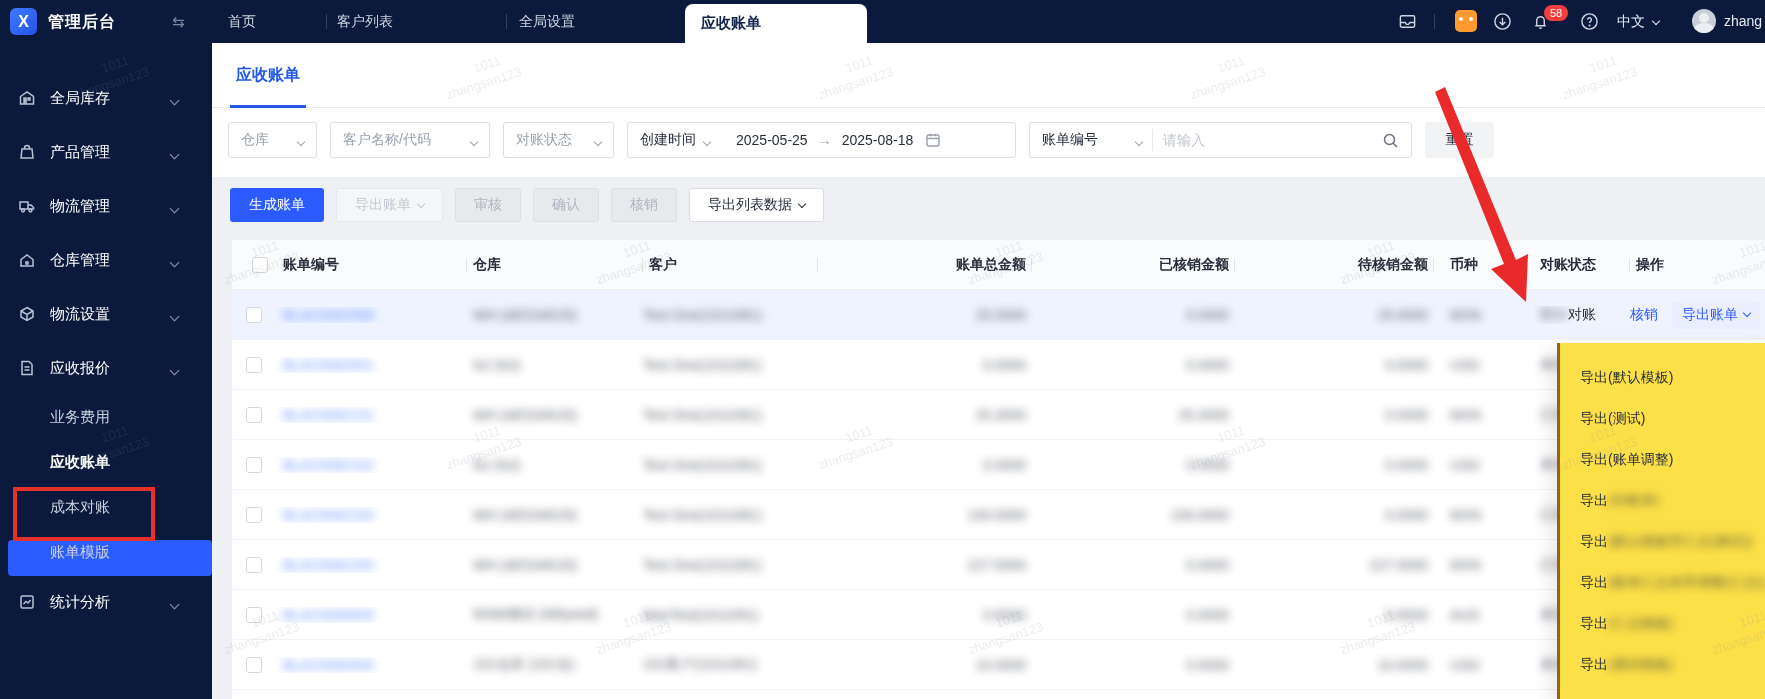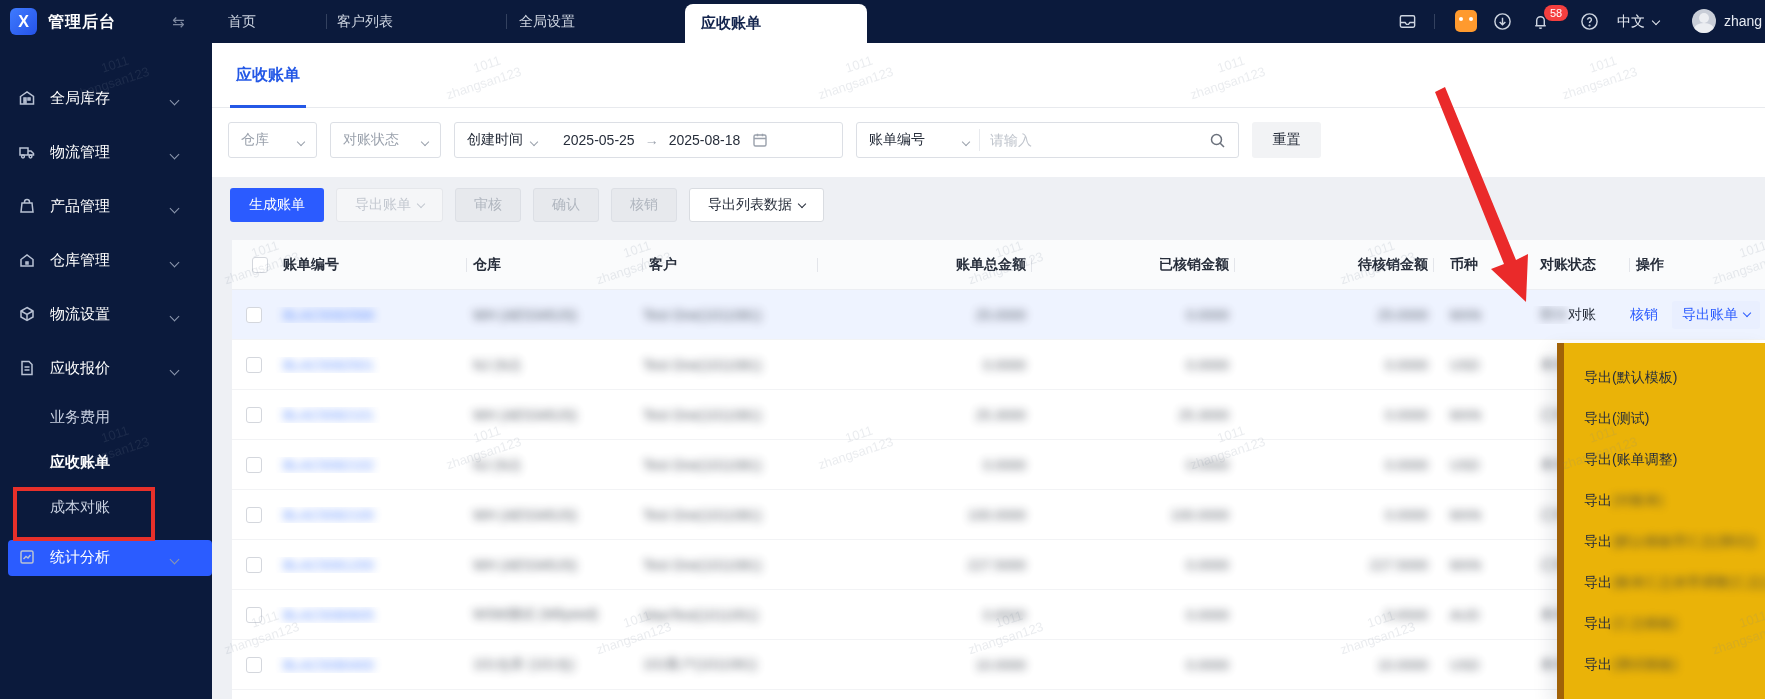--- a/index.html
+++ b/index.html
@@ -89,22 +89,22 @@
   .td.c2 { padding-left:11px; }
   .td.c3 { padding-left:6px; }
   .cb { display:inline-block; width:16px; height:16px; border:1px solid #d4d7dd; border-radius:3px; background:#fff; margin-left:14px; vertical-align:middle; cursor:pointer; }
   .link { color:#3370ff; text-decoration:none; cursor:pointer; }
   .bz { filter:blur(4px); opacity:.75; }
   .alink { color:#2b5bff; font-size:14px; text-decoration:none; margin-right:14px; cursor:pointer; }
   .pill { display:inline-flex; align-items:center; gap:6px; background:#e9efff; border-radius:3px; padding:5px 10px; color:#2b5bff; cursor:pointer; }
   .pill .chev { border-color:#2b5bff; width:6px; height:6px; margin-top:-3px; }
 
   
-  .menu { position:absolute; left:1557px; top:343px; right:0; bottom:0; background:#eab308; z-index:40;
-          box-shadow:-6px 6px 18px rgba(15,25,60,.10); border-left:7px solid #a16207; padding-top:14px; }
+  .menu { position:absolute; left:1557px; top:343px; right:0; bottom:0; background:#fde047; z-index:40;
+          box-shadow:-6px 6px 18px rgba(15,25,60,.10); border-left:3px solid #a16207; padding-top:14px; }
   .mi { height:41px; display:flex; align-items:center; padding-left:20px; font-size:14px; color:#272e3b; cursor:pointer; white-space:nowrap; }
 
   
   .anno-box { position:absolute; left:13px; top:487px; width:142px; height:54px; border:4px solid #e8302a; z-index:60; pointer-events:none; }
   .anno-arrow { position:absolute; left:0; top:0; width:1765px; height:699px; z-index:60; pointer-events:none; }
 
   
   .wm { position:absolute; z-index:55; pointer-events:none; transform:rotate(-18deg); color:rgba(125,135,158,.16);
         font-size:13px; line-height:17px; white-space:nowrap; }
   .wm .l1 { margin-left:34px; }
@@ -166,41 +166,41 @@
           <path d="M2.5 7.5 9 3l6.5 4.5V15h-13z"></path>
           <path d="M6 9h2v2H6zM10 9h2v2h-2zM6 12h2v2H6z"></path>
         </svg>
       </span>
     <span>全局库存</span>
     <span class="sb-chev"><span class="chev"></span></span>
   </div>
   <div class="sb-item">
     <span class="ic">
         <svg viewBox="0 0 18 18" fill="none" stroke="#b9c2d4" stroke-width="1.5">
+          <path d="M4 6h10l1 9H3z"></path>
+          <path d="M6.5 6V5a2.5 2.5 0 0 1 5 0v1"></path>
+        </svg>
+      </span>
+    <span>产品管理</span>
+    <span class="sb-chev"><span class="chev"></span></span>
+  </div>
+  <div class="sb-item">
+    <span class="ic">
+        <svg viewBox="0 0 18 18" fill="none" stroke="#b9c2d4" stroke-width="1.5">
           <path d="M2 5h8v7H2zM10 8h3l2.5 2.5V12H10z"></path>
           <circle cx="5" cy="13.5" r="1.4"></circle>
           <circle cx="12.5" cy="13.5" r="1.4"></circle>
         </svg>
       </span>
     <span>物流管理</span>
     <span class="sb-chev"><span class="chev"></span></span>
   </div>
   <div class="sb-item">
     <span class="ic">
         <svg viewBox="0 0 18 18" fill="none" stroke="#b9c2d4" stroke-width="1.5">
-          <path d="M4 6h10l1 9H3z"></path>
-          <path d="M6.5 6V5a2.5 2.5 0 0 1 5 0v1"></path>
-        </svg>
-      </span>
-    <span>产品管理</span>
-    <span class="sb-chev"><span class="chev"></span></span>
-  </div>
-  <div class="sb-item">
-    <span class="ic">
-        <svg viewBox="0 0 18 18" fill="none" stroke="#b9c2d4" stroke-width="1.5">
           <path d="M3 8.5 9 4l6 4.5V15H3z"></path>
           <path d="M8 11h2v2H8z"></path>
         </svg>
       </span>
     <span>仓库管理</span>
     <span class="sb-chev"><span class="chev"></span></span>
   </div>
   <div class="sb-item">
     <span class="ic">
         <svg viewBox="0 0 18 18" fill="none" stroke="#b9c2d4" stroke-width="1.5">
@@ -218,20 +218,21 @@
           <path d="M6.5 8h5M6.5 11h5"></path>
         </svg>
       </span>
     <span>应收报价</span>
     <span class="sb-chev"><span class="chev"></span></span>
   </div>
 
   <div class="sb-sub">业务费用</div>
   <div class="sb-sub active" style="font-weight:bold">应收账单</div>
   <div class="sb-sub">成本对账</div>
+  <div class="sb-sub">账单模版</div>
 
   <div class="sb-item">
     <span class="ic">
         <svg viewBox="0 0 18 18" fill="none" stroke="#b9c2d4" stroke-width="1.5">
           <rect x="3" y="3" width="12" height="12" rx="1.5"></rect>
           <path d="M5.5 11l2.5-2.5 2 1.5 2.5-3"></path>
         </svg>
       </span>
     <span>统计分析</span>
     <span class="sb-chev"><span class="chev"></span></span>
@@ -239,20 +240,24 @@
 </aside>
 
 <main class="content">
   <section class="page-head">
     <div class="tabs">
       <div class="tab active">应收账单</div>
     </div>
     <div class="filters">
       <div class="fbox" style="width:89px">
         <span class="lab">仓库</span>
+          <span class="fchev"><span class="chev" style="width:6px;height:6px"></span></span>
+      </div>
+      <div class="fbox" style="width:160px">
+        <span class="lab">客户名称/代码</span>
           <span class="fchev"><span class="chev" style="width:6px;height:6px"></span></span>
       </div>
       <div class="fbox" style="width:111px">
         <span class="lab">对账状态</span>
           <span class="fchev"><span class="chev" style="width:6px;height:6px"></span></span>
       </div>
       <div class="fbox" style="width:389px; justify-content:flex-start">
         <span class="lab dark">创建时间</span>
         <span class="fchev" style="margin-right:26px"><span class="chev" style="width:6px;height:6px"></span></span>
         <span class="dates">

